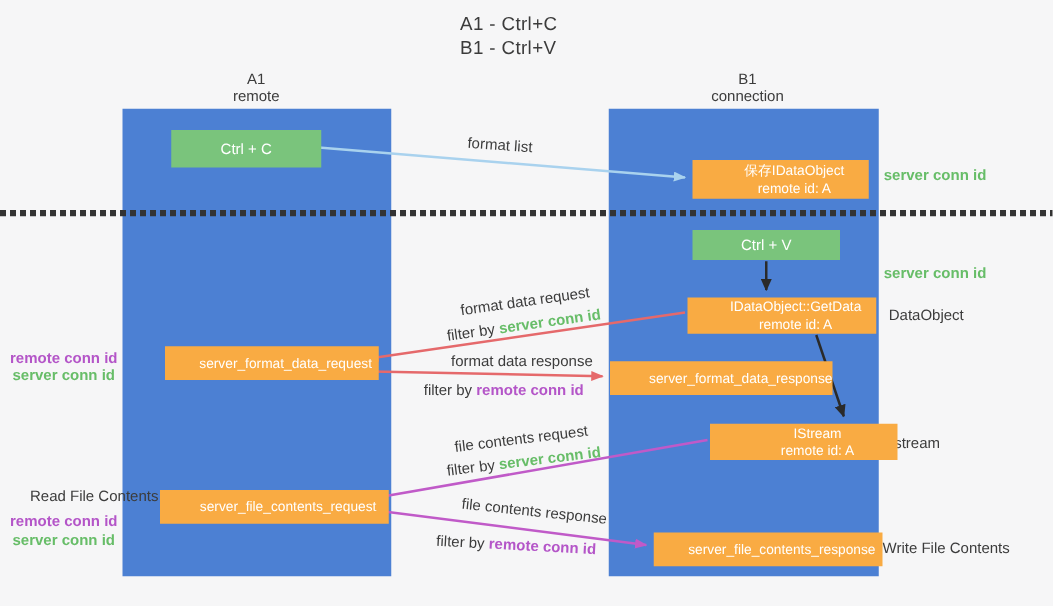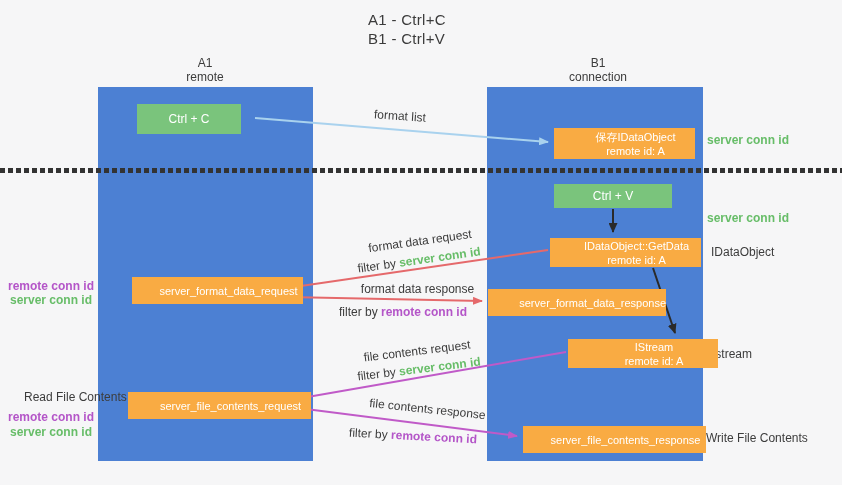--- a/index.html
+++ b/index.html
@@ -41,21 +41,21 @@
 
   .node{
     position:absolute;
     display:flex;flex-direction:column;align-items:center;justify-content:center;
     color:#fff;text-align:center;
     z-index:4;
   }
   .node.green{background:#7ac47c;font-size:12px;}
   .node.orange{background:#f9ab43;font-size:11px;line-height:14px;padding-left:22px;}
 
-  .n-ctrl-c{left:137px;top:104px;width:104px;height:30px;}
+  .n-ctrl-c{left:137px;top:104px;width:120px;height:30px;}
   .n-save{left:554px;top:128px;width:119px;height:31px;}
   .n-ctrl-v{left:554px;top:184px;width:118px;height:24px;}
   .n-getdata{left:550px;top:238px;width:129px;height:29px;}
   .n-fmt-req{left:132px;top:277px;width:149px;height:27px;}
   .n-fmt-resp{left:488px;top:289px;width:156px;height:27px;align-items:flex-end;}
   .n-istream{left:568px;top:339px;width:128px;height:29px;}
   .n-file-req{left:128px;top:392px;width:161px;height:27px;}
   .n-file-resp{left:523px;top:426px;width:161px;height:27px;}
 
   .side-label{position:absolute;font-size:12px;color:#3c3c3c;white-space:nowrap;}
@@ -146,21 +146,21 @@
   </div>
   <div class="node orange n-file-req">
     <span>server_file_contents_request</span>
   </div>
   <div class="node orange n-file-resp">
     <span>server_file_contents_response</span>
   </div>
 
   <div class="side-label bold-green" style="left:707px;top:133px;">server conn id</div>
   <div class="side-label bold-green" style="left:707px;top:211px;">server conn id</div>
-  <div class="side-label" style="left:711px;top:245px;">IDataObject</div>
+  <div class="side-label" style="left:711px;top:245px;">DataObject</div>
   <div class="side-label" style="left:712px;top:347px;">Istream</div>
   <div class="side-label" style="left:706px;top:431px;">Write File Contents</div>
 
   <div class="left-stack side-label bold-purple" style="left:8px;top:279px;">remote conn id</div>
   <div class="left-stack side-label bold-green" style="left:8px;top:293px;">server conn id</div>
   <div class="side-label" style="left:24px;top:390px;text-align:right;">Read File Contents</div>
   <div class="left-stack side-label bold-purple" style="left:8px;top:410px;">remote conn id</div>
   <div class="left-stack side-label bold-green" style="left:8px;top:425px;">server conn id</div>
 
   <div class="arrow-label" style="left:350px;top:109px;width:100px;transform:rotate(4deg);">format list</div>

